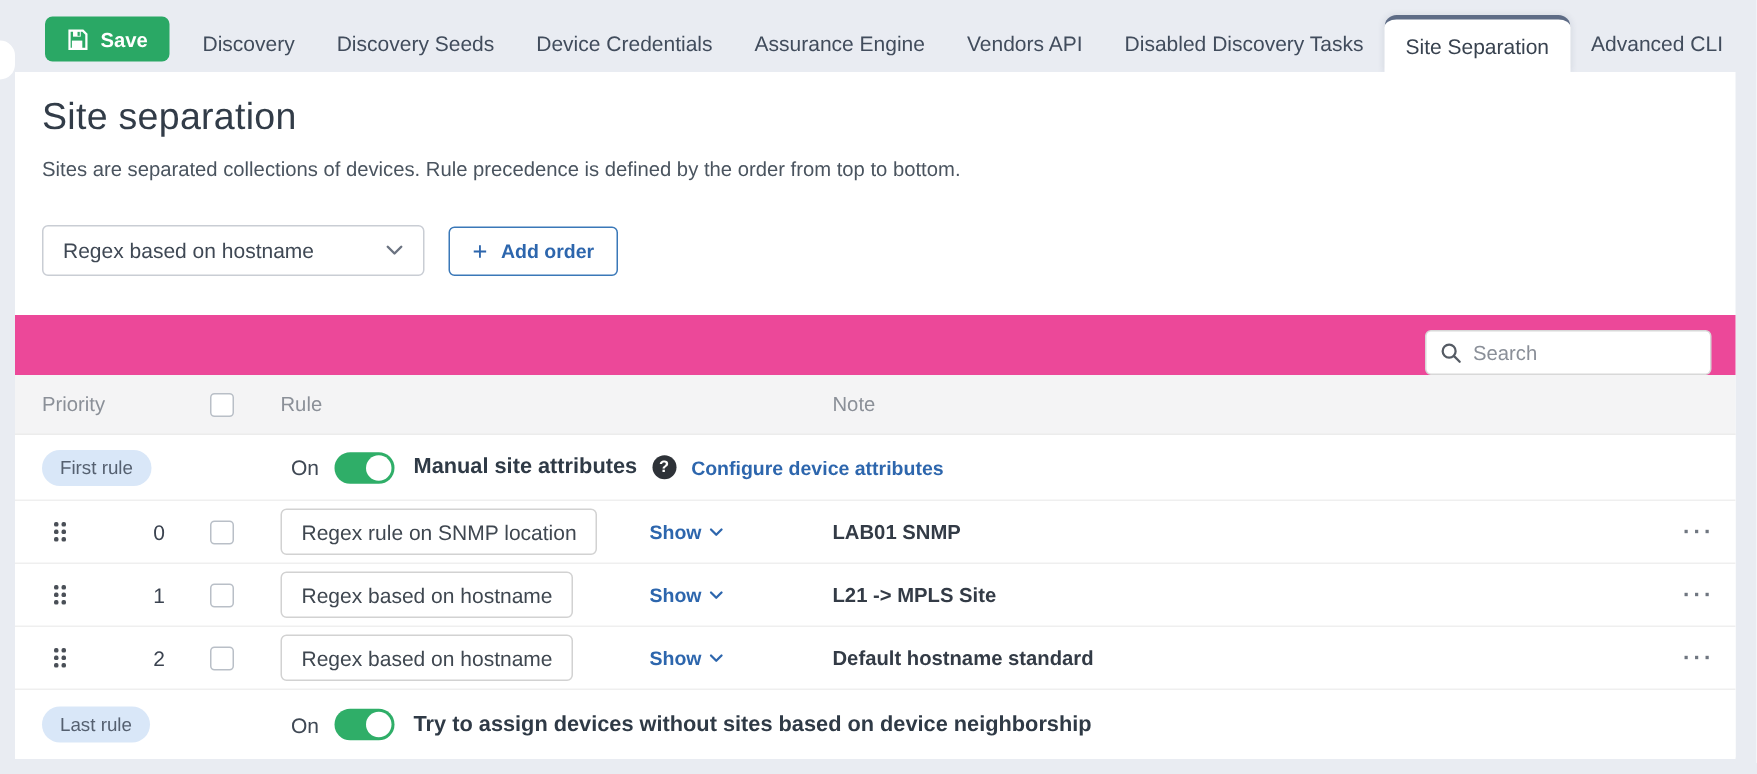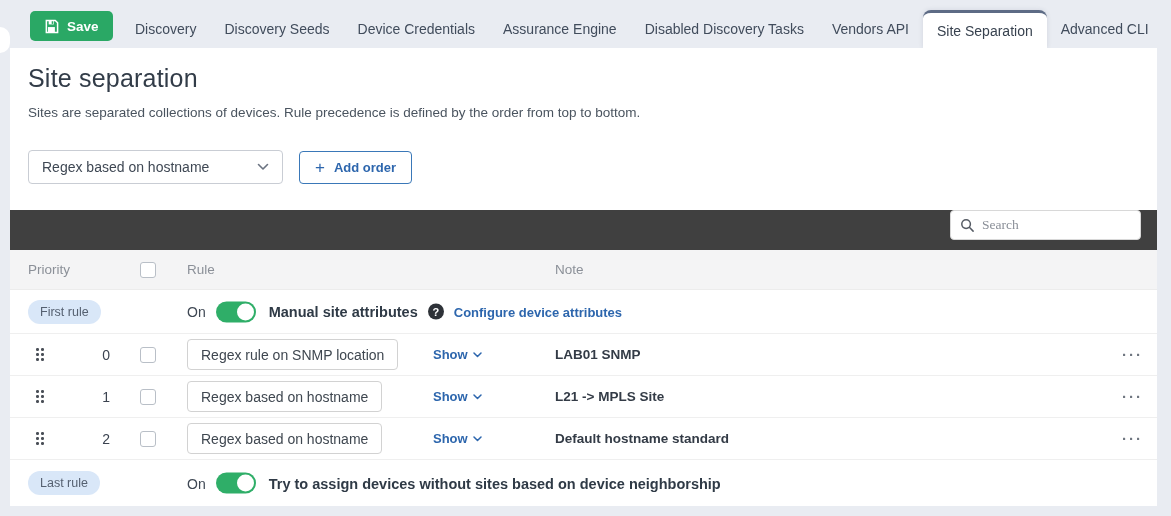--- a/index.html
+++ b/index.html
@@ -74,24 +74,23 @@
     margin-left: 16px; height: 33px; padding: 0 15px;
     background: #ffffff; border: 1px solid #3a78b8; border-radius: 4px;
     color: #2d66ad; font-size: 13px; font-weight: bold;
     display: flex; align-items: center; gap: 9px; cursor: pointer;
     font-family: inherit;
   }
   .add-rule .plus { font-size: 17px; font-weight: normal; line-height: 1; }
 
   
   .toolbar-band {
-    height: 40px; background: #404040;
-    display: flex; align-items: flex-start; justify-content: flex-end;
+    height: 40px; background: #ec4899;
+    display: flex; align-items: flex-end; justify-content: flex-end;
     padding-right: 16px;
-    font-family: Liberation Serif, serif;
   }
   .search-box {
     width: 191px; height: 30px; background: #ffffff;
     border: 1px solid #d8d8d8; border-radius: 4px;
     display: flex; align-items: center; padding: 0 9px; gap: 7px;
   }
   .search-box input {
     border: none; outline: none; flex: 1; font-size: 13.5px;
     color: #444; font-family: inherit; background: transparent; min-width: 0;
   }
@@ -144,21 +143,21 @@
   .row.special { position: relative; }
   .row.special.first { height: 44px; }
   .row.special.last { height: 46px; border-bottom: none; }
   .badge {
     position: absolute; left: 18px; top: 50%; transform: translateY(-50%);
     background: #d9e7f8; color: #556070;
     font-size: 12.5px; padding: 5px 12px; border-radius: 14px;
     white-space: nowrap;
   }
   .toggle-group {
-    position: absolute; left: 177px; top: 50%; transform: translateY(-50%);
+    position: absolute; left: 184px; top: 50%; transform: translateY(-50%);
     display: flex; align-items: center;
   }
   .on-label { font-size: 14px; color: #3f4854; margin-right: 10px; }
   .toggle {
     width: 40px; height: 21px; border-radius: 11px;
     background: #2fae68; position: relative; cursor: pointer;
     flex: none;
   }
   .toggle .knob {
     position: absolute; right: 2px; top: 2px;
@@ -189,22 +188,22 @@
         <rect x="8.2" y="2.4" width="1.6" height="2.8" fill="#2aa865"></rect>
         <rect x="4.2" y="8.6" width="7.4" height="5.4" fill="#ffffff"></rect>
       </svg>
       <span>Save</span>
     </button>
     <div class="tabs">
       <div class="tab">Discovery</div>
       <div class="tab">Discovery Seeds</div>
       <div class="tab">Device Credentials</div>
       <div class="tab">Assurance Engine</div>
+      <div class="tab">Vendors API</div>
       <div class="tab">Disabled Discovery Tasks</div>
-      <div class="tab">Vendors API</div>
       <div class="tab active">Site Separation</div>
       <div class="tab">Advanced CLI</div>
     </div>
   </div>
 
   <div class="content">
 
     <div class="page-head">
       <h1 class="title">Site separation</h1>
       <p class="subtitle">Sites are separated collections of devices. Rule precedence is defined by the order from top to bottom.</p>

